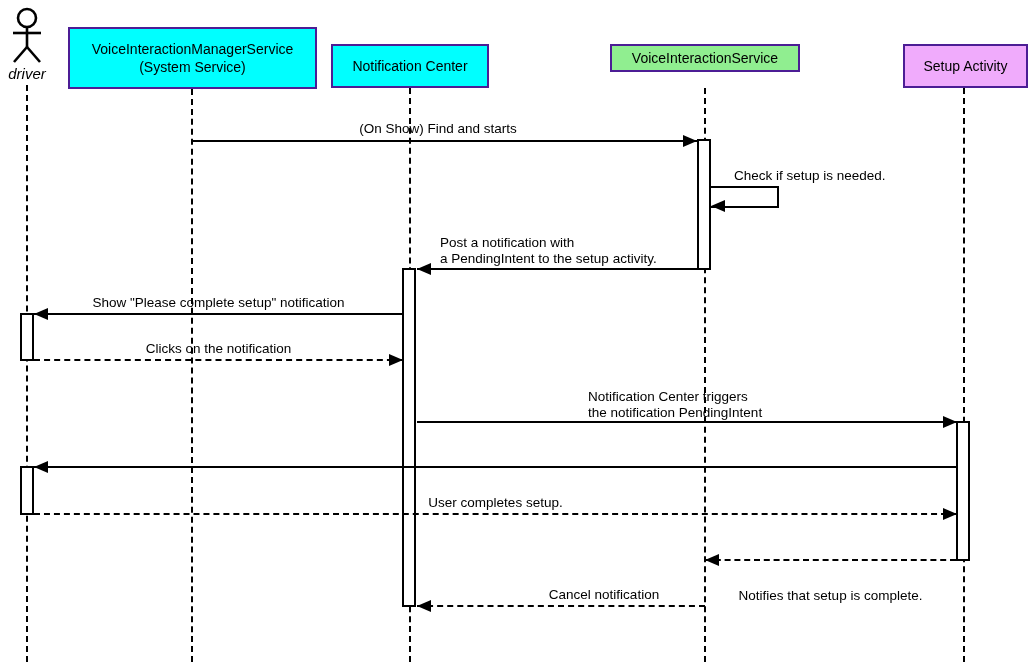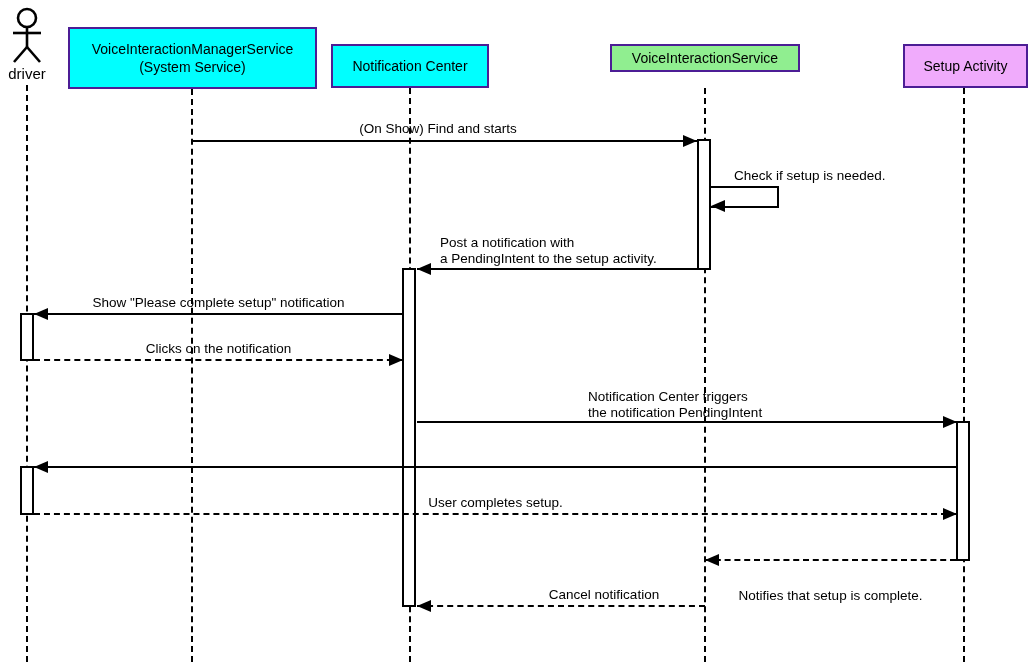--- a/index.html
+++ b/index.html
@@ -52,21 +52,21 @@
     box-sizing: border-box;
     border: 2px solid #000; border-left: none;
     z-index: 3;
   }
 </style>
 </head>
 <body>
 
 <div class="diagram">
 
-  <div class="actor" style="left:0px; top:6px;">
+  <div class="actor" style="left:0px; top:6px;font-style:italic;">
     <svg width="40" height="58" viewBox="0 0 40 58">
       <circle cx="20" cy="12" r="9" fill="none" stroke="#000" stroke-width="2.6"></circle>
       <line x1="20" y1="21" x2="20" y2="41" stroke="#000" stroke-width="2.6"></line>
       <line x1="6" y1="27" x2="34" y2="27" stroke="#000" stroke-width="2.6"></line>
       <line x1="20" y1="41" x2="7" y2="56" stroke="#000" stroke-width="2.6"></line>
       <line x1="20" y1="41" x2="33" y2="56" stroke="#000" stroke-width="2.6"></line>
     </svg>
     <div class="actor-label">driver</div>
   </div>
 

